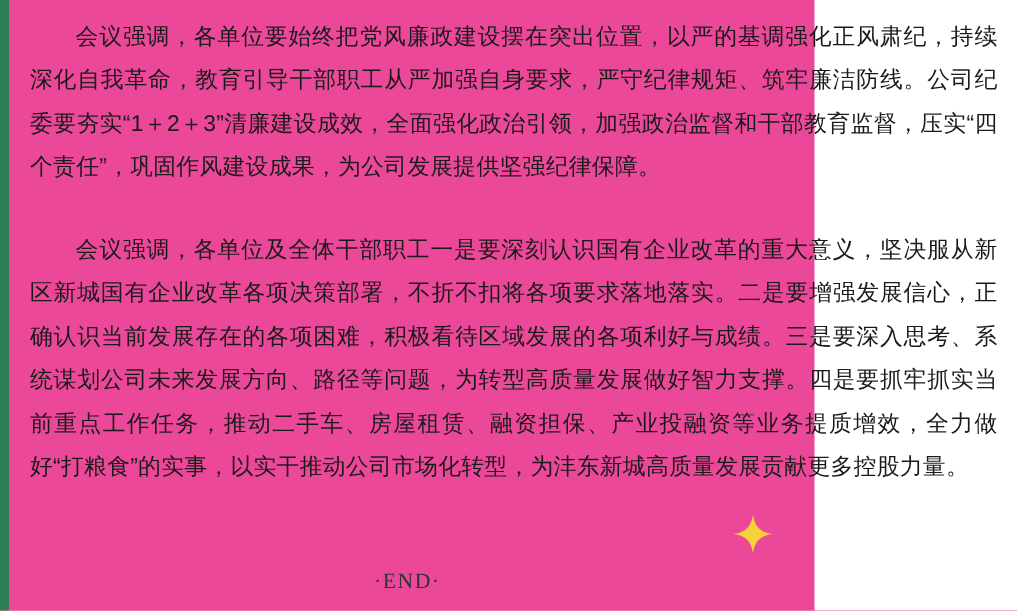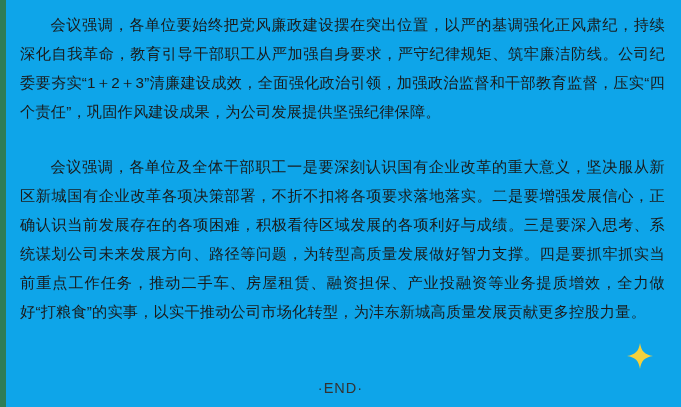--- a/index.html
+++ b/index.html
@@ -9,23 +9,23 @@
   body {
     width: 681px;
     height: 407px;
     background: #ffffff;
     font-family: "Liberation Sans", sans-serif;
     overflow: hidden;
     position: relative;
   }
   .page {
     position: relative;
-    width: 681px;
+    width: 543px;
     height: 407px;
-    background: #0ea5e9;
+    background: #ec4899;
     box-sizing: border-box;
   }
   .left-rule {
     position: absolute;
     left: 0;
     top: 0;
     width: 6px;
     height: 407px;
     background: #2f7d55;
   }
@@ -58,21 +58,21 @@
   }
   .end-line {
     position: absolute;
     left: 0;
     right: 0;
     top: 380px;
     text-align: center;
     font-size: 14.5px;
     color: #333333;
     letter-spacing: 1px;
-    font-family: Liberation Sans, sans-serif;
+    font-family: Liberation Serif, serif;
   }
 </style>
 </head>
 <body>
 
 <div class="page">
 
   <div class="left-rule"></div>
 
   <div class="content">

